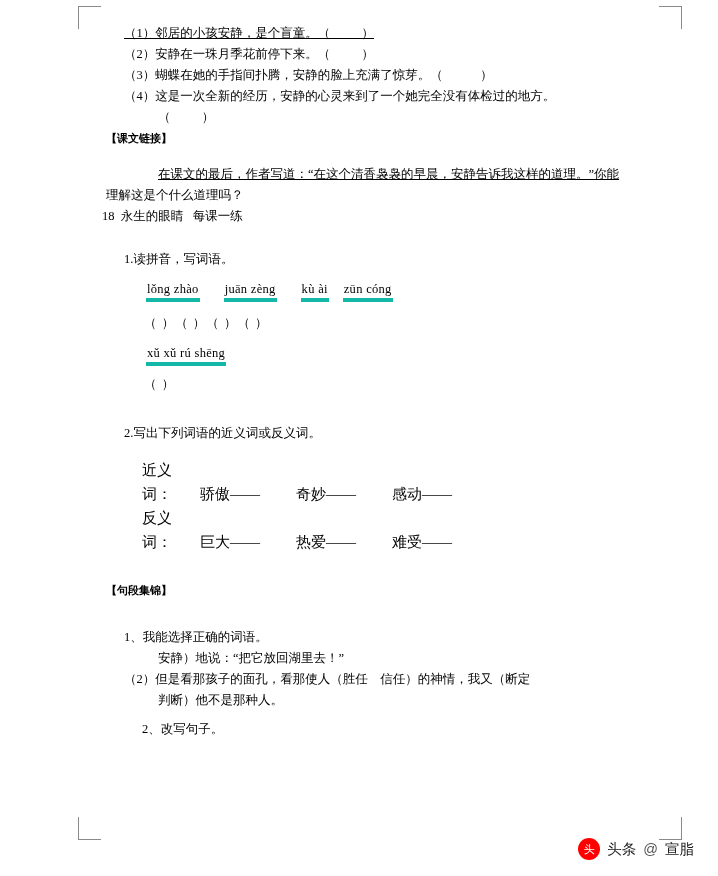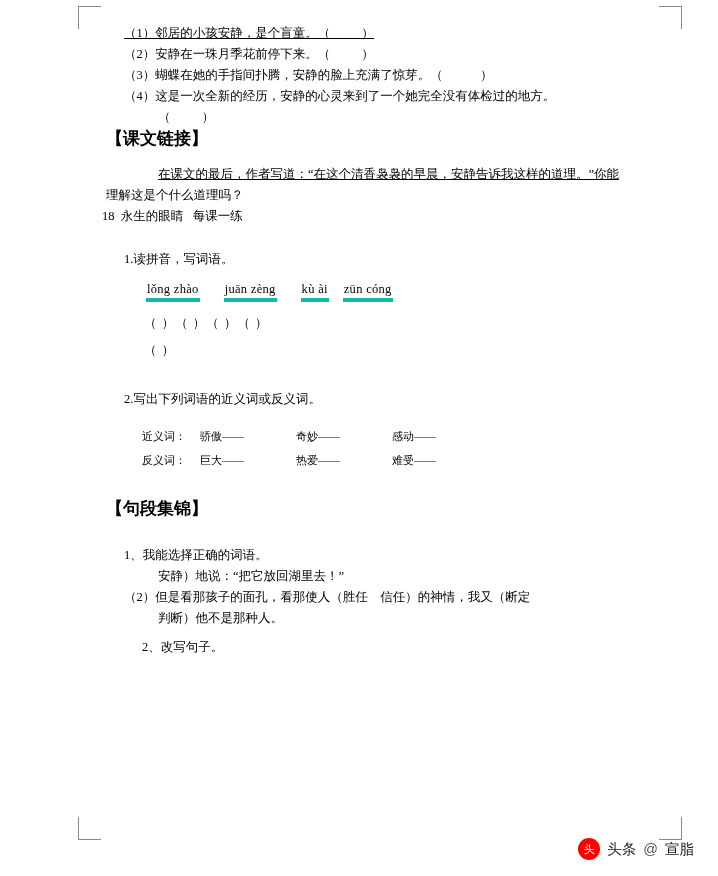--- a/index.html
+++ b/index.html
@@ -44,21 +44,21 @@
     font-size: 12.5px;
     line-height: 21px;
     white-space: pre-wrap;
   }
   .line.sp-top { margin-top: 15px; text-decoration: underline; }
   .line.sp-top-lg { margin-top: 22px; }
   .indent1 { padding-left: 18px; }
   .indent2 { padding-left: 36px; }
   .indent3 { padding-left: 52px; }
   .heading {
-    font-size: 17px;
+    font-size: 11px;
     line-height: 21px;
     font-weight: bold;
   }
   
   .pinyin-row {
     padding-left: 40px;
     margin-top: 12px;
     font-family: "Liberation Serif", serif;
     font-size: 12.5px;
     letter-spacing: 0.3px;
@@ -72,21 +72,21 @@
   .pinyin.narrow { margin-right: 14px; }
   .brackets {
     padding-left: 38px;
     margin-top: 13px;
     font-size: 12.5px;
     letter-spacing: 1px;
   }
   .word-table {
     margin-top: 14px;
     padding-left: 36px;
-    font-size: 11px;
+    font-size: 15px;
   }
   .word-table .row { line-height: 24px; }
   .word-table .cell {
     display: inline-block;
     width: 96px;
   }
   .word-table .lbl {
     display: inline-block;
     width: 58px;
   }
@@ -149,20 +149,23 @@
 
 
     <div class="line indent1 sp-top-lg">1.读拼音，写词语。</div>
 
     <div class="pinyin-row">
       <span class="pinyin">lǒng zhào</span><span class="pinyin">juān zèng</span><span class="pinyin narrow">kù  ài</span><span class="pinyin">zūn  cóng</span>
     </div>
 
     <div class="brackets">（      ）（      ）（    ）（      ）</div>
 
+    <div class="pinyin-row" style="margin-top:14px;">
+      <span class="pinyin">xǔ xǔ rú shēng</span>
+    </div>
 
     <div class="brackets" style="margin-top:10px;">（       ）</div>
 
     <div class="line indent1" style="margin-top:30px;">2.写出下列词语的近义词或反义词。</div>
 
     <div class="word-table">
       <div class="row">
         <span class="lbl">近义词：</span><span class="cell">骄傲——</span><span class="cell">奇妙——</span><span class="cell">感动——</span>
       </div>
       <div class="row">

